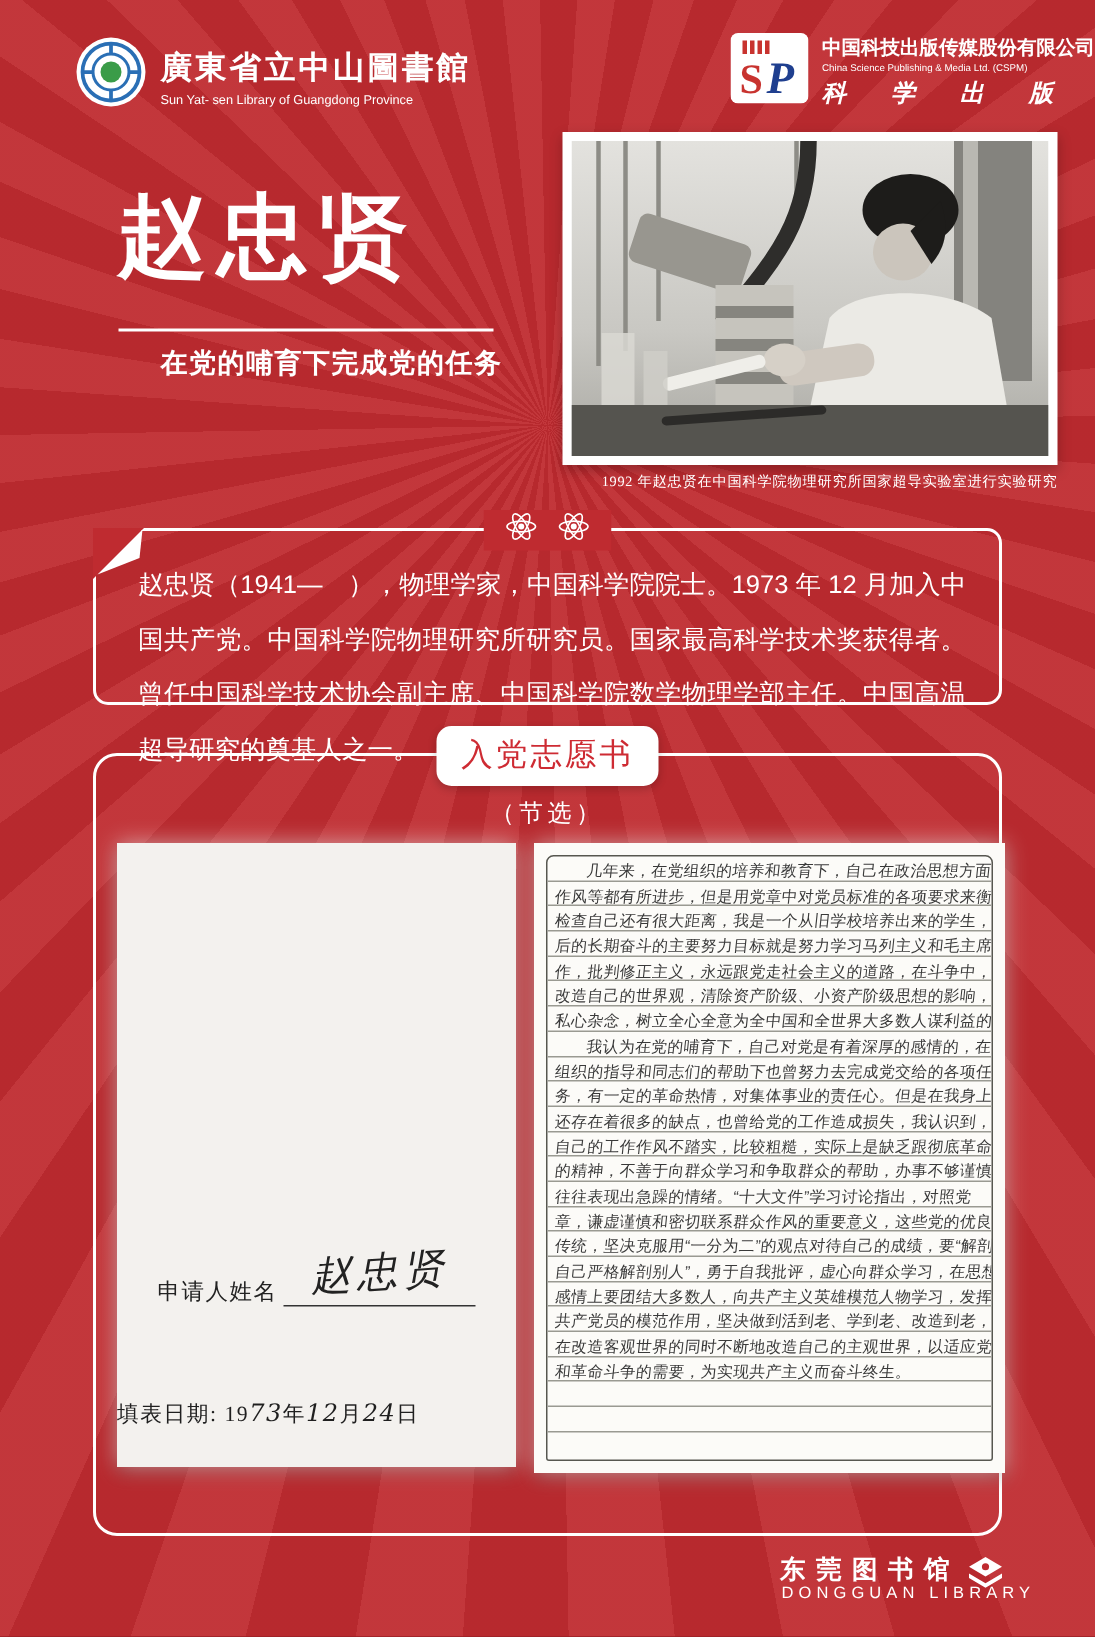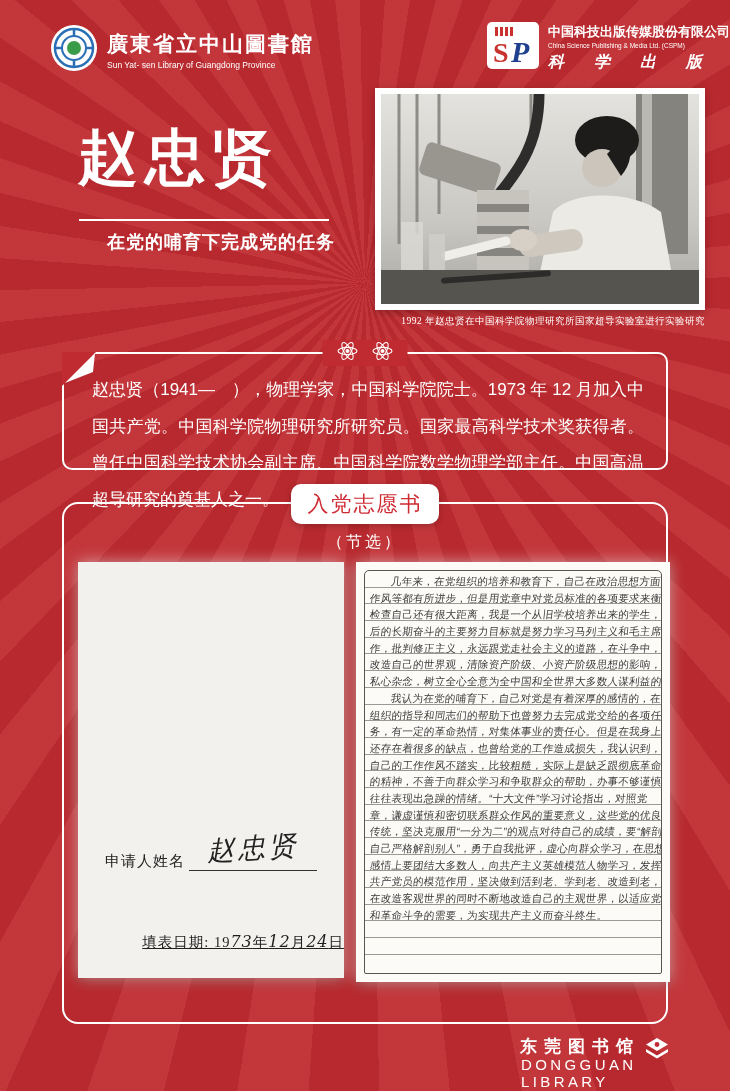--- a/index.html
+++ b/index.html
@@ -48,33 +48,33 @@
     font-size:21px;font-weight:normal;letter-spacing:2px;color:#ce2b33;text-align:center;line-height:40px;box-shadow:0 2px 6px rgba(0,0,0,0.2);}
   .form-sub{position:absolute;left:0;top:28px;width:100%;text-align:center;font-size:16px;letter-spacing:3px;color:#fff;}
 
   .page{position:absolute;box-shadow:0 0 14px rgba(255,255,255,0.55),0 4px 10px rgba(0,0,0,0.22);}
   .page-cover{left:14px;top:58px;width:266px;height:416px;background:#f3f1ee;}
   .cover-title{position:absolute;left:0;top:96px;width:100%;text-align:center;font-family:"Liberation Serif",serif;font-weight:bold;font-size:20px;letter-spacing:5px;color:#1e1e1e;}
   .cover-applicant{position:absolute;left:0;top:272px;width:100%;text-align:center;color:#222;}
   .cover-applicant .lbl{font-family:"Liberation Serif",serif;font-size:15px;letter-spacing:1px;}
   .sig-wrap{display:inline-block;width:128px;border-bottom:1.5px solid #333;vertical-align:bottom;margin-left:4px;}
   .sig{display:inline-block;font-family:"DejaVu Serif",serif;font-style:italic;font-size:27px;letter-spacing:4px;color:#222;transform:rotate(-4deg) translateY(-4px);}
-  .cover-date{position:absolute;left:0;top:370px;width:100%;text-align:right;font-family:"Liberation Serif",serif;font-size:14.5px;color:#1f1f1f;letter-spacing:1px;text-decoration:underline;}
+  .cover-date{position:absolute;left:0;top:370px;width:100%;text-align:left;font-family:"Liberation Serif",serif;font-size:14.5px;color:#1f1f1f;letter-spacing:1px;}
   .cover-date .hwd{font-family:"DejaVu Serif",serif;font-style:italic;font-size:16px;}
 
   .page-manuscript{left:292px;top:58px;width:314px;height:420px;background:#fcfbf8;}
   .ms-frame{position:absolute;left:8px;top:8px;right:8px;bottom:8px;border:1.5px solid #575750;border-radius:5px 5px 2px 2px;overflow:hidden;}
   .m-row{box-sizing:border-box;height:16.7px;border-bottom:1px solid #9a9a92;padding:0 5px;overflow:hidden;white-space:nowrap;}
   .m-row:last-child{border-bottom:none;}
   .m-row .hw{display:inline-block;font-size:10.5px;line-height:16.5px;color:#3a3a3a;letter-spacing:0.3px;transform:skewX(-6deg);}
   .m-row.indent{padding-left:26px;}
 
   
   .ft-cn{left:520px;top:1035px;font-size:17px;font-weight:bold;letter-spacing:7px;color:#fff;}
-  .ft-en{left:521px;top:1056px;font-size:15px;letter-spacing:3.4px;color:#fff;}
+  .ft-en{left:521px;top:1056px;font-size:11px;letter-spacing:3.4px;color:#fff;}
   .ft-icon{left:645px;top:1037px;}
 </style>
 </head>
 <body>
 
 <div class="poster">
 
   <div class="abs hdr-row">
 
     <div class="logo-group lg1">

